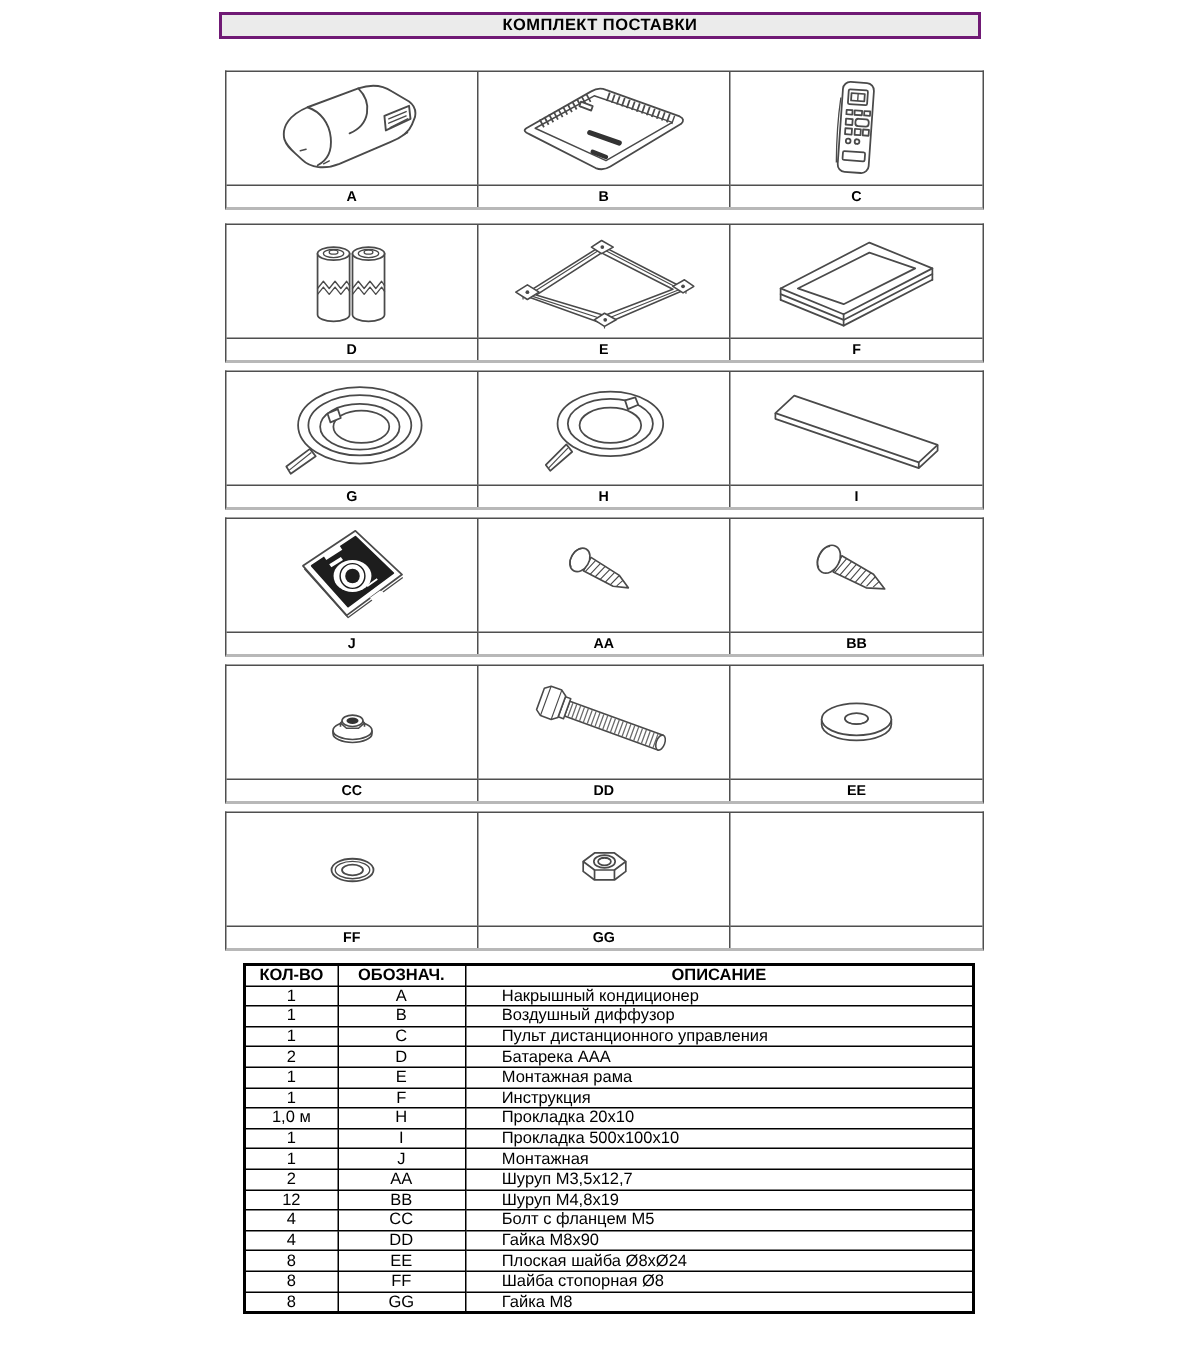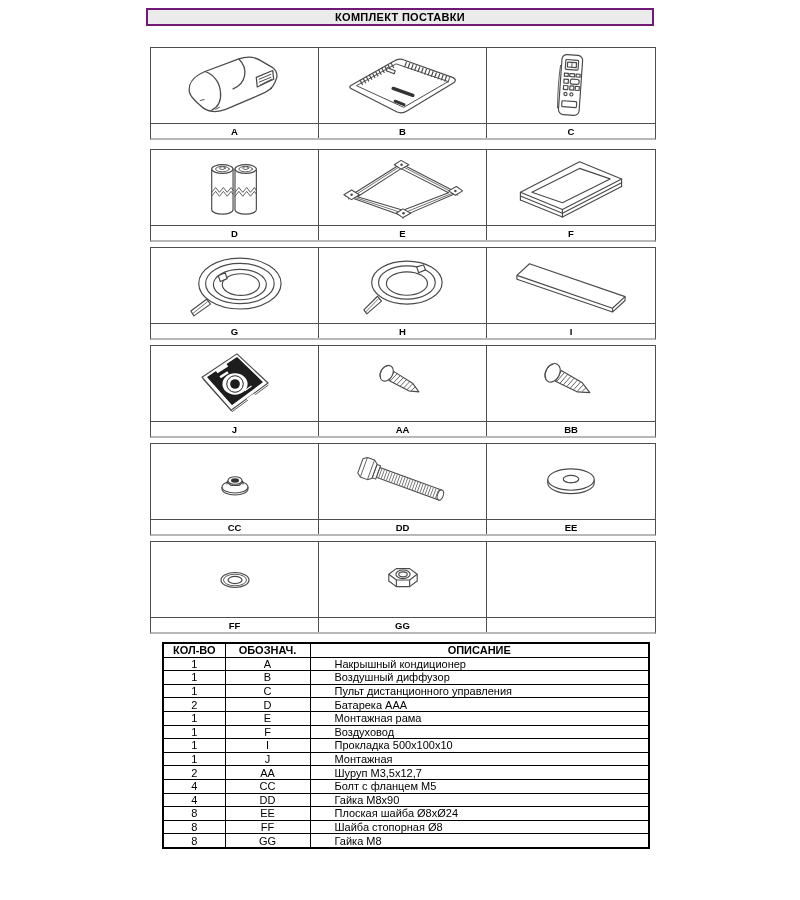--- a/index.html
+++ b/index.html
@@ -444,38 +444,48 @@
           <td class="c-desc">Батарека ААА</td>
         </tr>
         <tr>
           <td class="c-qty">1</td>
           <td class="c-code">E</td>
           <td class="c-desc">Монтажная рама</td>
         </tr>
         <tr>
           <td class="c-qty">1</td>
           <td class="c-code">F</td>
-          <td class="c-desc">Воздуховод</td>
+          <td class="c-desc">Инструкция</td>
+        </tr>
+        <tr>
+          <td class="c-qty">1,0 м</td>
+          <td class="c-code">H</td>
+          <td class="c-desc">Прокладка 20х10</td>
         </tr>
         <tr>
           <td class="c-qty">1</td>
           <td class="c-code">I</td>
           <td class="c-desc">Прокладка 500х100х10</td>
         </tr>
         <tr>
           <td class="c-qty">1</td>
           <td class="c-code">J</td>
           <td class="c-desc">Монтажная</td>
         </tr>
         <tr>
           <td class="c-qty">2</td>
           <td class="c-code">AA</td>
           <td class="c-desc">Шуруп М3,5х12,7</td>
         </tr>
         <tr>
+          <td class="c-qty">12</td>
+          <td class="c-code">BB</td>
+          <td class="c-desc">Шуруп М4,8х19</td>
+        </tr>
+        <tr>
           <td class="c-qty">4</td>
           <td class="c-code">CC</td>
           <td class="c-desc">Болт с фланцем М5</td>
         </tr>
         <tr>
           <td class="c-qty">4</td>
           <td class="c-code">DD</td>
           <td class="c-desc">Гайка М8х90</td>
         </tr>
         <tr>

